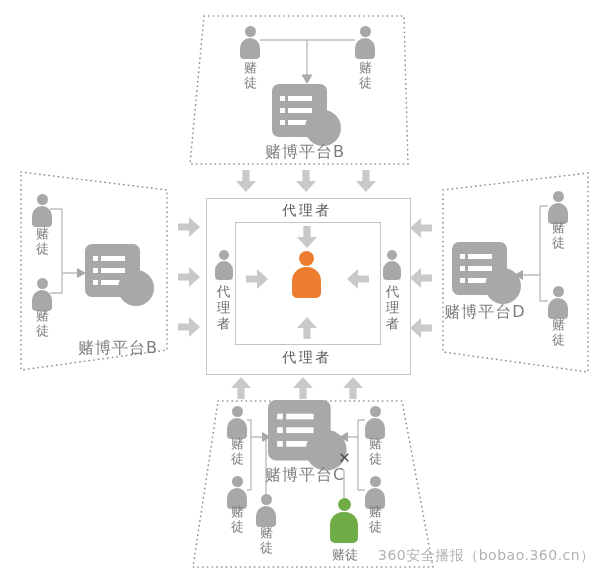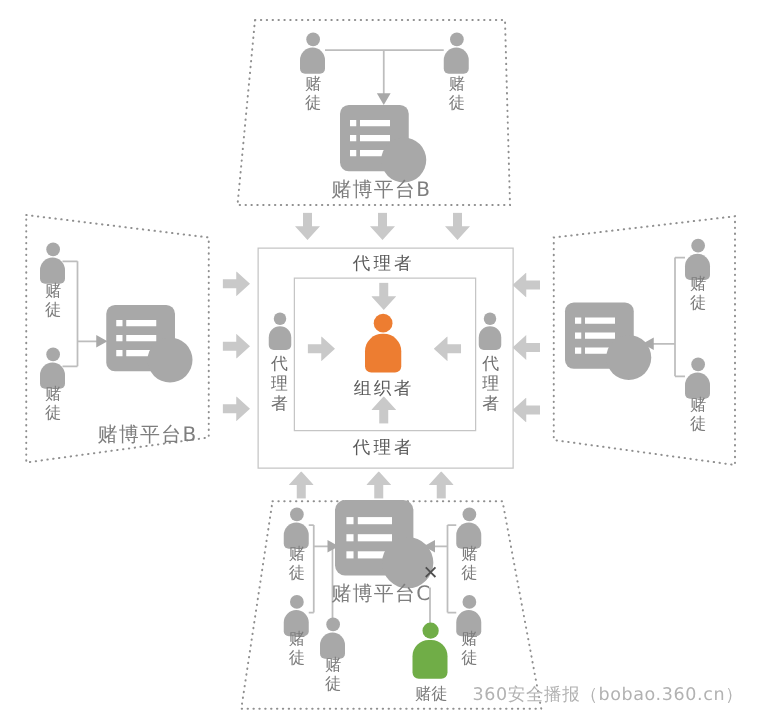--- a/index.html
+++ b/index.html
@@ -66,21 +66,20 @@
     </g>
   </svg>
 
   <div class="sq" style="left:206px;top:198px;width:203px;height:175px;"></div>
   <div class="sq" style="left:235px;top:222px;width:144px;height:121px;"></div>
 
   <div class="hlabel" style="left:237px;top:202px;width:140px;font-size:14px;letter-spacing:2.5px;">代理者</div>
   <div class="hlabel" style="left:237px;top:349px;width:140px;font-size:14px;letter-spacing:2.5px;">代理者</div>
   <div class="vlabel" style="left:215px;top:284px;font-size:13.5px;color:#6e6e6e;">代理者</div>
   <div class="vlabel" style="left:384px;top:284px;font-size:13.5px;color:#6e6e6e;">代理者</div>
-  <div class="hlabel" style="left:247px;top:302px;width:120px;font-size:14px;letter-spacing:2px;">组织者</div>
 
   <div class="person p-xs" style="left:215px;top:250px;">
       <div class="head"></div>
       <div class="body"></div>
     </div>
   <div class="person p-xs" style="left:383px;top:250px;">
       <div class="head"></div>
       <div class="body"></div>
     </div>
   <div class="person p-lg" style="left:292px;top:251px;">
@@ -187,20 +186,21 @@
           <span class="pf-dot"></span>
           <span class="pf-bar"></span>
         </div>
       <div class="pf-row">
           <span class="pf-dot"></span>
           <span class="pf-bar"></span>
         </div>
     </div>
     <div class="pf-ci"></div>
   </div>
+  <div class="pname" style="left:420px;top:302px;width:130px;">赌博平台D</div>
 
   <div class="platform" style="left:268px;top:400px;transform:scale(1.14);transform-origin:0 0;">
     <div class="pf-sq">
       <div class="pf-row">
           <span class="pf-dot"></span>
           <span class="pf-bar"></span>
         </div>
       <div class="pf-row">
           <span class="pf-dot"></span>
           <span class="pf-bar"></span>

